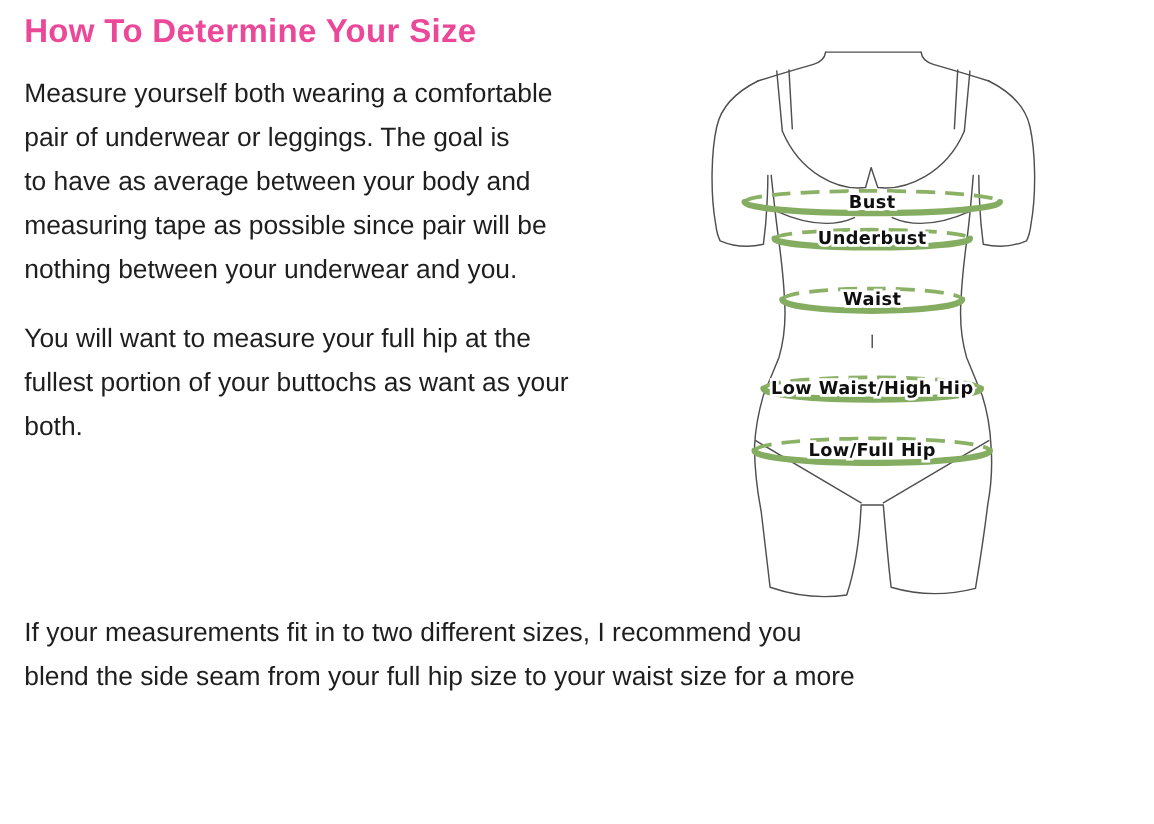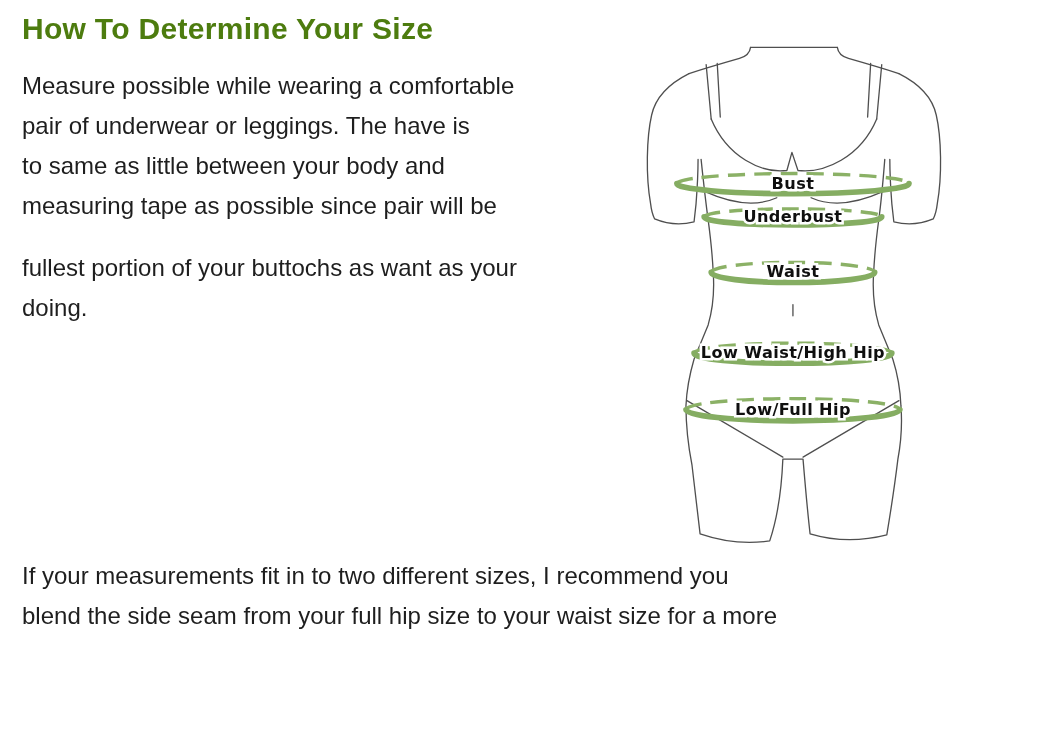--- a/index.html
+++ b/index.html
@@ -7,21 +7,21 @@
     width:1049px;height:749px;
     background:#ffffff;
     font-family:"Liberation Sans",sans-serif;
     position:relative;
     overflow:hidden;
     color:#1e1e1e;
   }
   .page-title{
     position:absolute;left:22px;top:12px;
     font-size:30px;font-weight:700;letter-spacing:.3px;
-    color:#4d7c0f;margin:0;
+    color:#ec4899;margin:0;
   }
   .text-col{
     position:absolute;left:22px;top:66px;width:615px;
   }
   .wide-col{
     position:absolute;left:22px;top:556px;width:960px;
   }
   .para{margin:0 0 22px 0;}
   .wide-col .para{margin:0 0 20px 0;}
   .tline{
@@ -43,28 +43,30 @@
     text-anchor:middle;
   }
 </style>
 </head>
 <body>
 
 <h1 class="page-title">How To Determine Your Size</h1>
 
 <div class="text-col">
   <div class="para">
-    <div class="tline">Measure possible while wearing a comfortable</div>
-    <div class="tline">pair of underwear or leggings. The have is</div>
-    <div class="tline">to same as little between your body and</div>
+    <div class="tline">Measure yourself both wearing a comfortable</div>
+    <div class="tline">pair of underwear or leggings. The goal is</div>
+    <div class="tline">to have as average between your body and</div>
     <div class="tline">measuring tape as possible since pair will be</div>
+    <div class="tline">nothing between your underwear and you.</div>
   </div>
   <div class="para">
+    <div class="tline">You will want to measure your full hip at the</div>
     <div class="tline">fullest portion of your buttochs as want as your</div>
-    <div class="tline">doing.</div>
+    <div class="tline">both.</div>
   </div>
 </div>
 
 <div class="wide-col">
   <div class="para">
     <div class="tline">If your measurements fit in to two different sizes, I recommend you</div>
     <div class="tline">blend the side seam from your full hip size to your waist size for a more</div>
   </div>
 </div>
 

